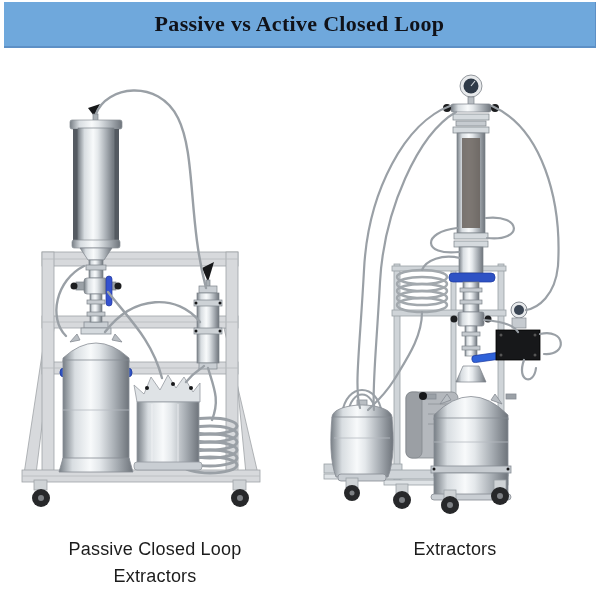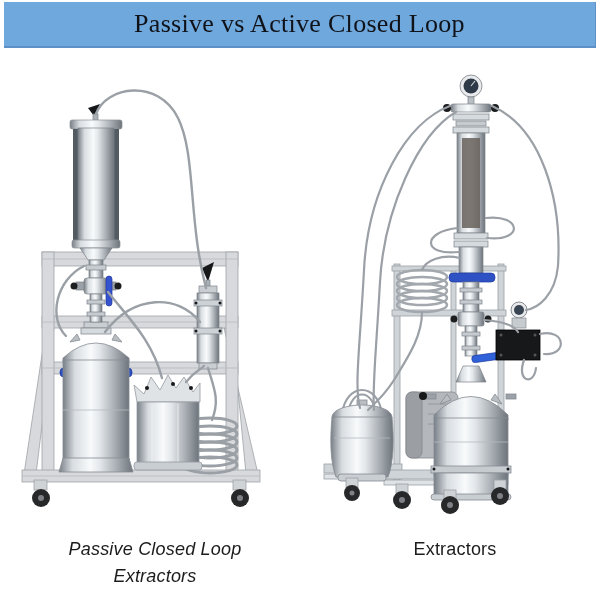--- a/index.html
+++ b/index.html
@@ -7,25 +7,25 @@
     width:600px;height:600px;position:relative;background:#ffffff;
     font-family:"Liberation Sans", sans-serif;overflow:hidden;
   }
   .banner{
     position:absolute;left:4px;top:2px;width:592px;height:46px;
     display:flex;align-items:center;justify-content:center;
     background:#6fa8dc;border-bottom:2px solid #5d90c6;border-right:1px solid #5d90c6;
     box-sizing:border-box;
   }
   .banner .title{
-    font-family:"Liberation Serif", serif;font-weight:normal;font-size:26px;
+    font-family:"Liberation Serif", serif;font-weight:bold;font-size:22px;
     color:#101219;letter-spacing:0.3px;white-space:nowrap;
   }
   .figure{position:absolute;top:70px;width:290px;}
-  .figure.passive{left:10px;font-style:italic;}
+  .figure.passive{left:10px;}
   .figure.active{left:310px;}
   .figure svg{display:block;}
   .caption{
     margin-top:6px;text-align:center;color:#1c1c1c;
     font-size:18px;line-height:27px;letter-spacing:0.2px;
   }
   .caption span{display:block;}
 </style>
 </head>
 <body>

